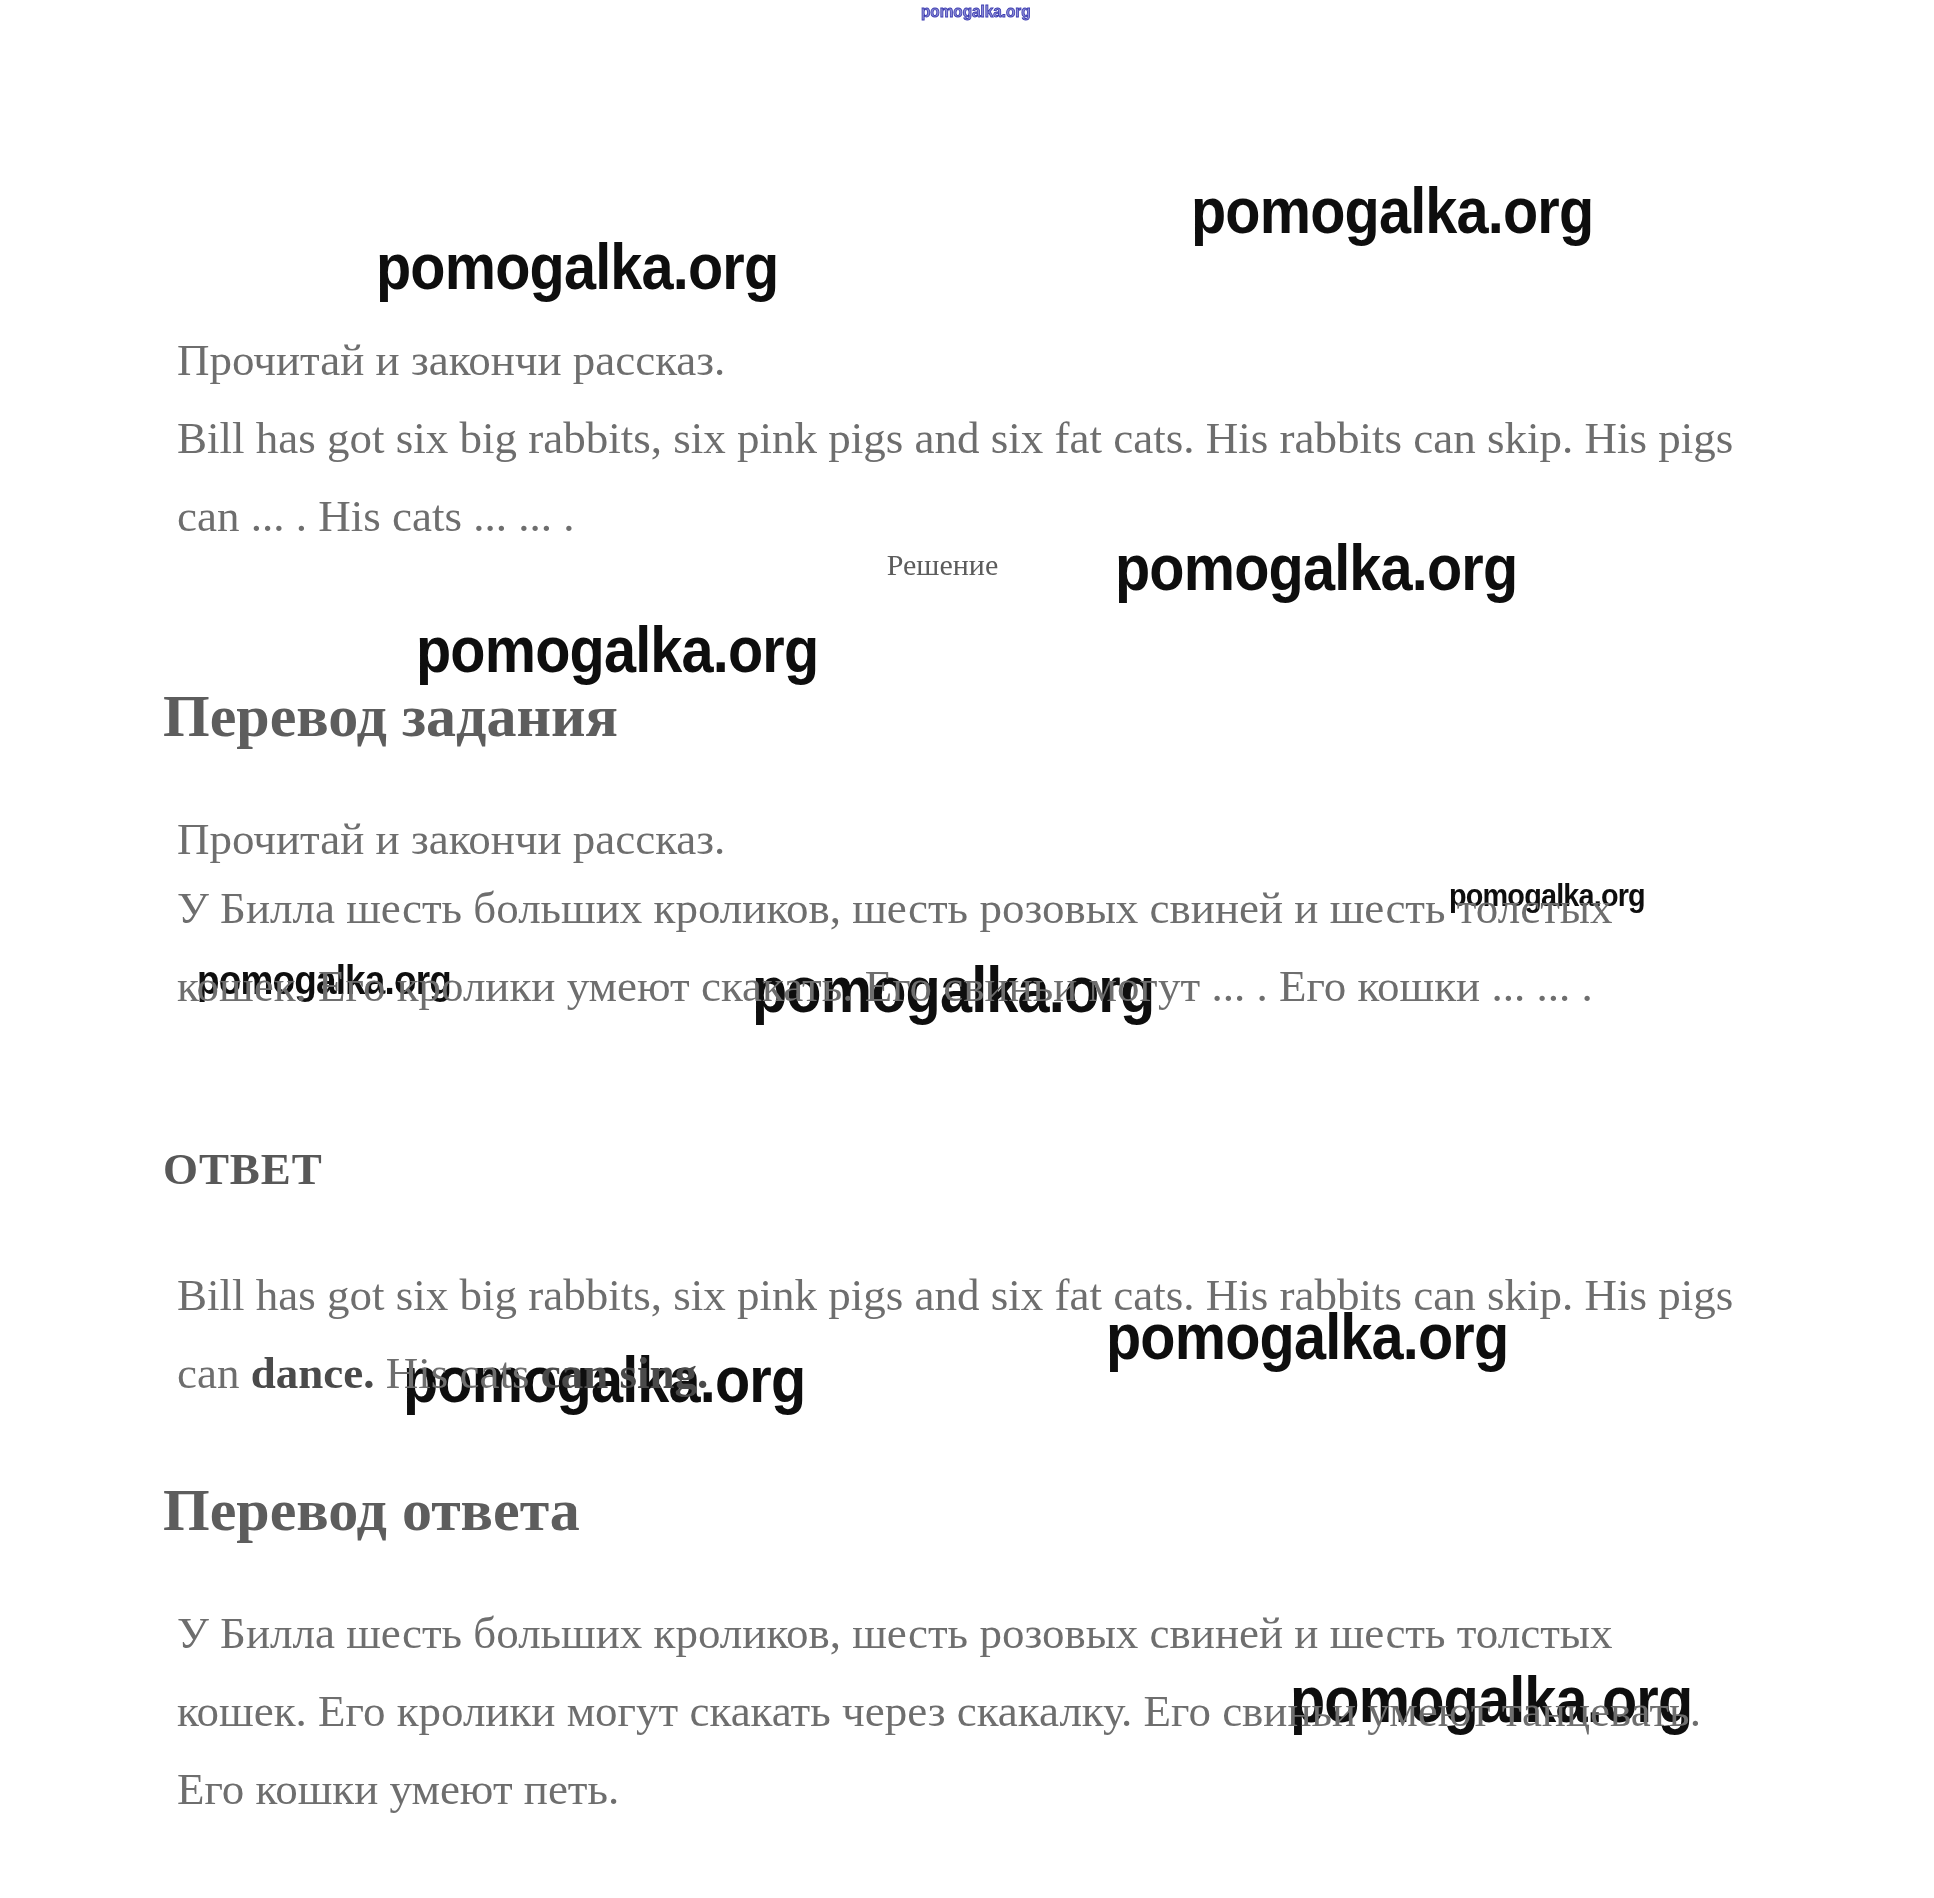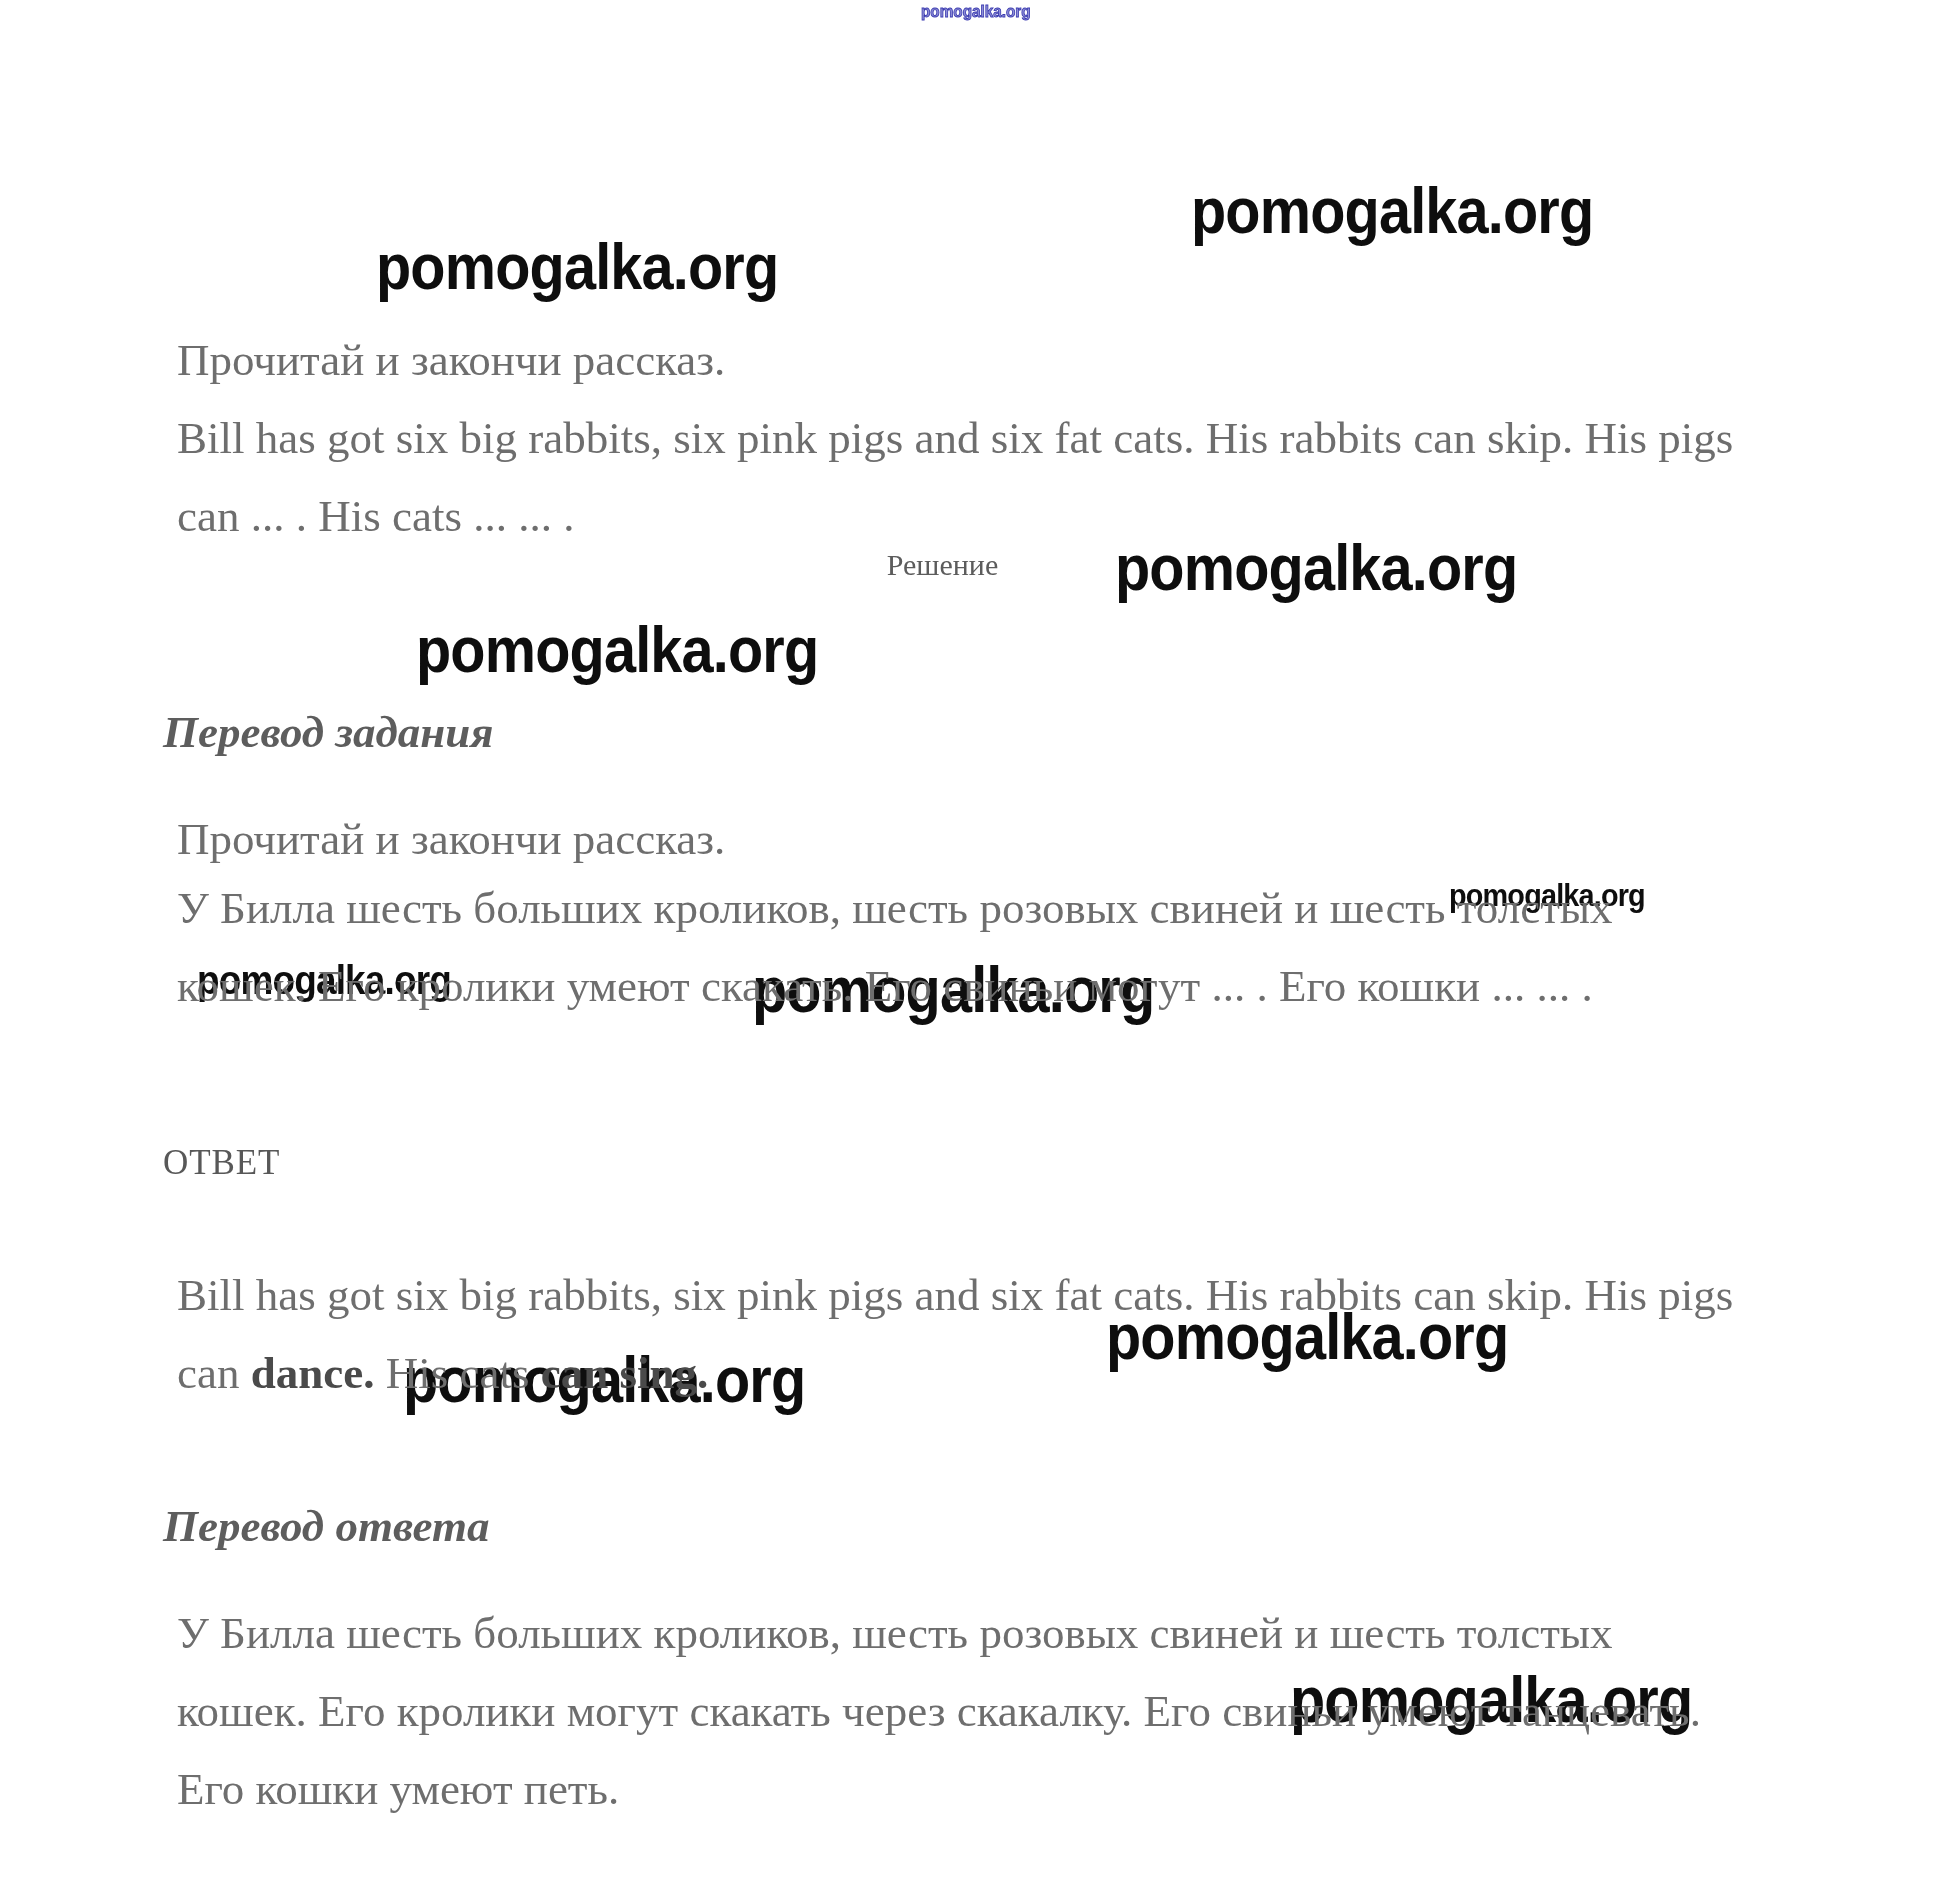--- a/index.html
+++ b/index.html
@@ -41,33 +41,31 @@
     left: 161px;
     width: 1563px;
     top: 548px;
     text-align: center;
     font-size: 30px;
     color: #5c5c5c;
   }
   .section-heading {
     position: absolute;
     left: 163px;
-    font-size: 45px;
+    font-size: 60px;
     font-weight: 700;
-    font-style: italic;
     color: #5d5d5d;
     white-space: nowrap;
-    margin-top: 24px;
   }
   .answer-heading {
     position: absolute;
     left: 163px;
     top: 1143px;
-    font-size: 35px;
-    font-weight: 400;
+    font-size: 45px;
+    font-weight: 700;
     font-style: normal;
     color: #585858;
     letter-spacing: 0.9px;
     text-align: right;
   }
   .bold-word {
     font-weight: 700;
     color: #4a4a4a;
     text-align: center;
   }

